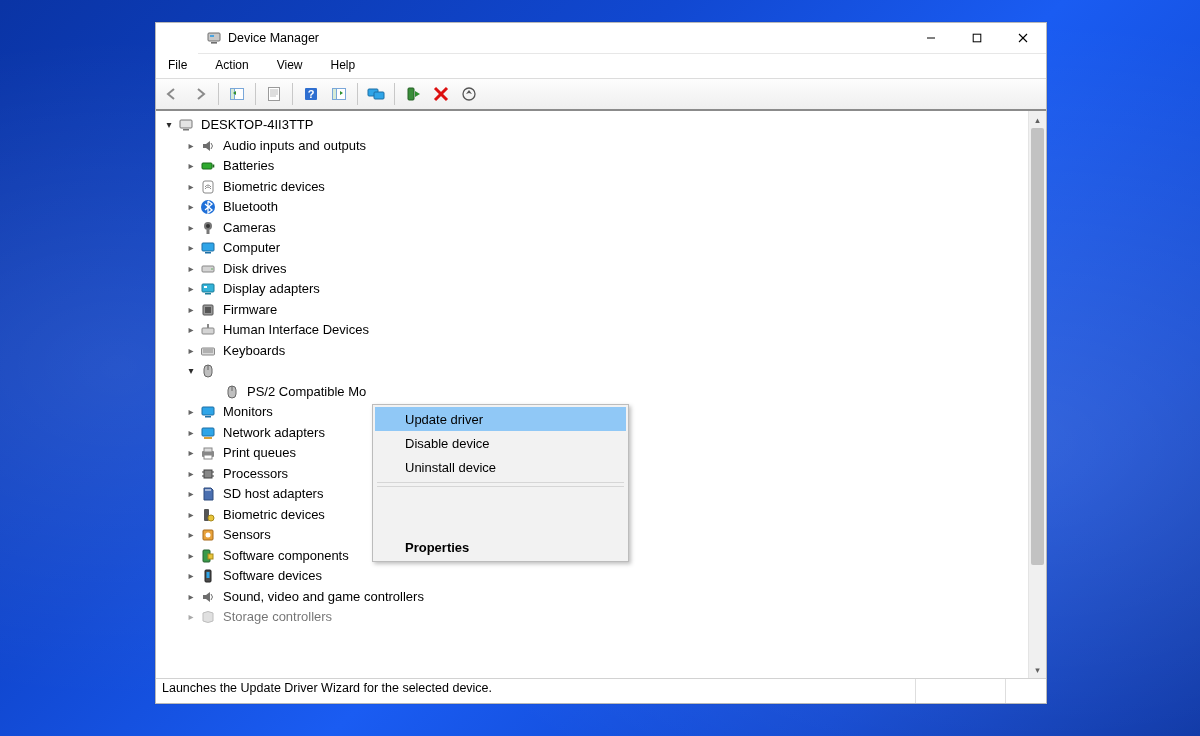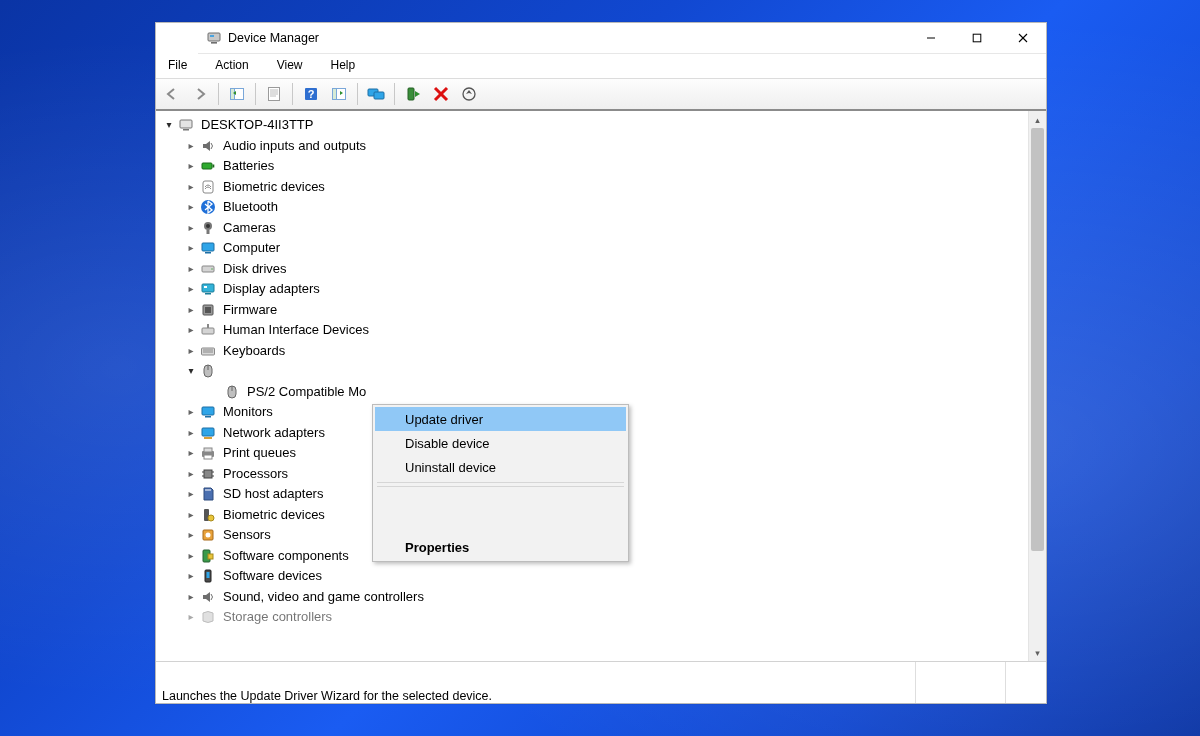--- a/index.html
+++ b/index.html
@@ -146,23 +146,23 @@
   .vscroll .track { flex:1; position: relative; }
   .vscroll .thumb {
     position:absolute; left:2px; right:2px; top:0; height:82%;
     background:#c2c2c2; border-radius:2px;
   }
   
   .statusbar {
     height: 22px;
     border-top: 1px solid #d2d2d2;
     font-size: 12.5px;
-    padding: 19px 6px 0 6px;
+    padding: 2px 6px 0 6px;
     display: flex;
-    align-items: flex-end;
+    align-items: flex-start;
     position: relative;
   }
   .status-sep {
     position:absolute; top:0; bottom:0; width:1px; background:#dedede;
   }
   
   .context-menu {
     position: absolute;
     left: 372px;
     top: 404px;

